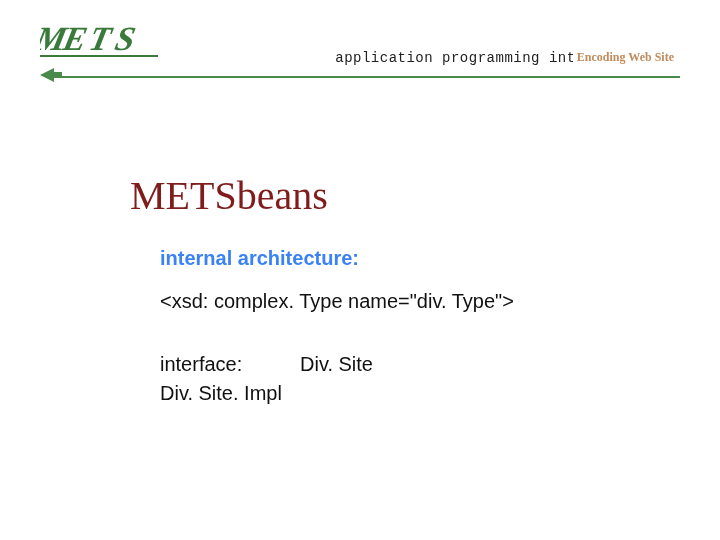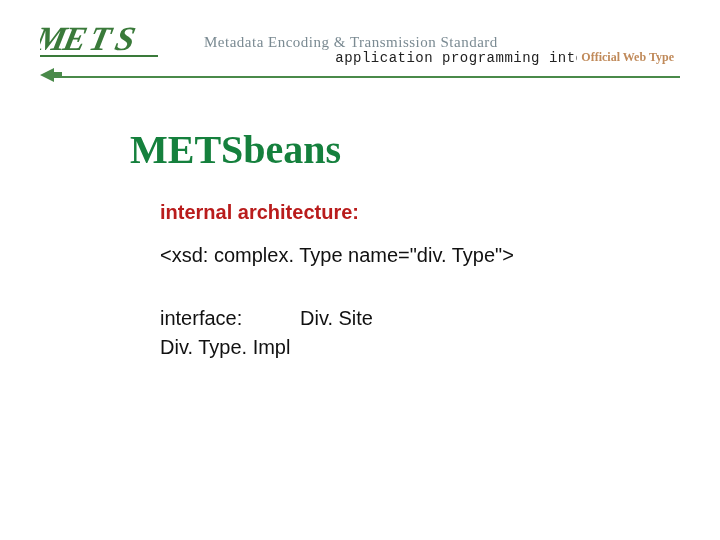--- a/index.html
+++ b/index.html
@@ -65,29 +65,30 @@
     font-weight: bold;
     background: #fff;
     padding: 0 4px;
   }
   .content {
     padding: 40px 0 0 130px;
   }
   .title {
     font-family: "Times New Roman", Times, serif;
     font-size: 40px;
-    color: #15803d;
-    font-weight: bold;
+    color: #7f1d1d;
+    font-weight: normal;
+    margin-top: 46px;
   }
   .subtitle {
     margin-top: 28px;
     margin-left: 30px;
     font-size: 20px;
     font-weight: bold;
-    color: #b91c1c;
+    color: #3b82f6;
   }
   .xsd {
     margin-top: 20px;
     margin-left: 30px;
     font-size: 20px;
     color: #111;
   }
   .kv {
     margin-top: 40px;
     margin-left: 30px;
@@ -108,40 +109,39 @@
   <div class="header-row">
     <span class="logo">
       <svg width="150" height="40" viewBox="0 0 150 40">
         <text x="0" y="30" font-family="Brush Script MT, cursive" font-size="34" font-style="italic" font-weight="bold" fill="#3a7a3a" transform="skewX(-12)">M</text>
         <text x="28" y="30" font-family="Brush Script MT, cursive" font-size="34" font-style="italic" font-weight="bold" fill="#3a7a3a" transform="skewX(-12)">E</text>
         <text x="54" y="30" font-family="Brush Script MT, cursive" font-size="34" font-style="italic" font-weight="bold" fill="#3a7a3a" transform="skewX(-12)">T</text>
         <text x="80" y="30" font-family="Brush Script MT, cursive" font-size="34" font-style="italic" font-weight="bold" fill="#3a7a3a" transform="skewX(-12)">S</text>
         <line x1="0" y1="36" x2="118" y2="36" stroke="#3a7a3a" stroke-width="2"></line>
       </svg>
     </span>
-    <span class="standard-text">Metadata Encoding &amp; Transmission Standard</span>
   </div>
   <div class="divider">
     <span class="arrow-left">
       <svg width="22" height="14" viewBox="0 0 22 14">
         <polygon points="0,7 14,0 14,4 22,4 22,10 14,10 14,14" fill="#4a8a4a"></polygon>
       </svg>
     </span>
     <span class="line-box"></span>
   </div>
   <span class="api-label">application programming interface</span>
-  <span class="official">Official Web Type</span>
+  <span class="official">Encoding Web Site</span>
 </div>
 
 <div class="content">
   <h1 class="title">METSbeans</h1>
   <div class="subtitle">internal architecture:</div>
   <div class="xsd">&lt;xsd: complex. Type name="div. Type"&gt;</div>
   <div class="kv">
     <div class="kv-row">
       <span class="kv-key">interface:</span>
       <span class="kv-val">Div. Site</span>
     </div>
     <div class="kv-row">
-      <span class="kv-val">Div. Type. Impl</span>
+      <span class="kv-val">Div. Site. Impl</span>
     </div>
   </div>
 </div>
 
 </body></html>

